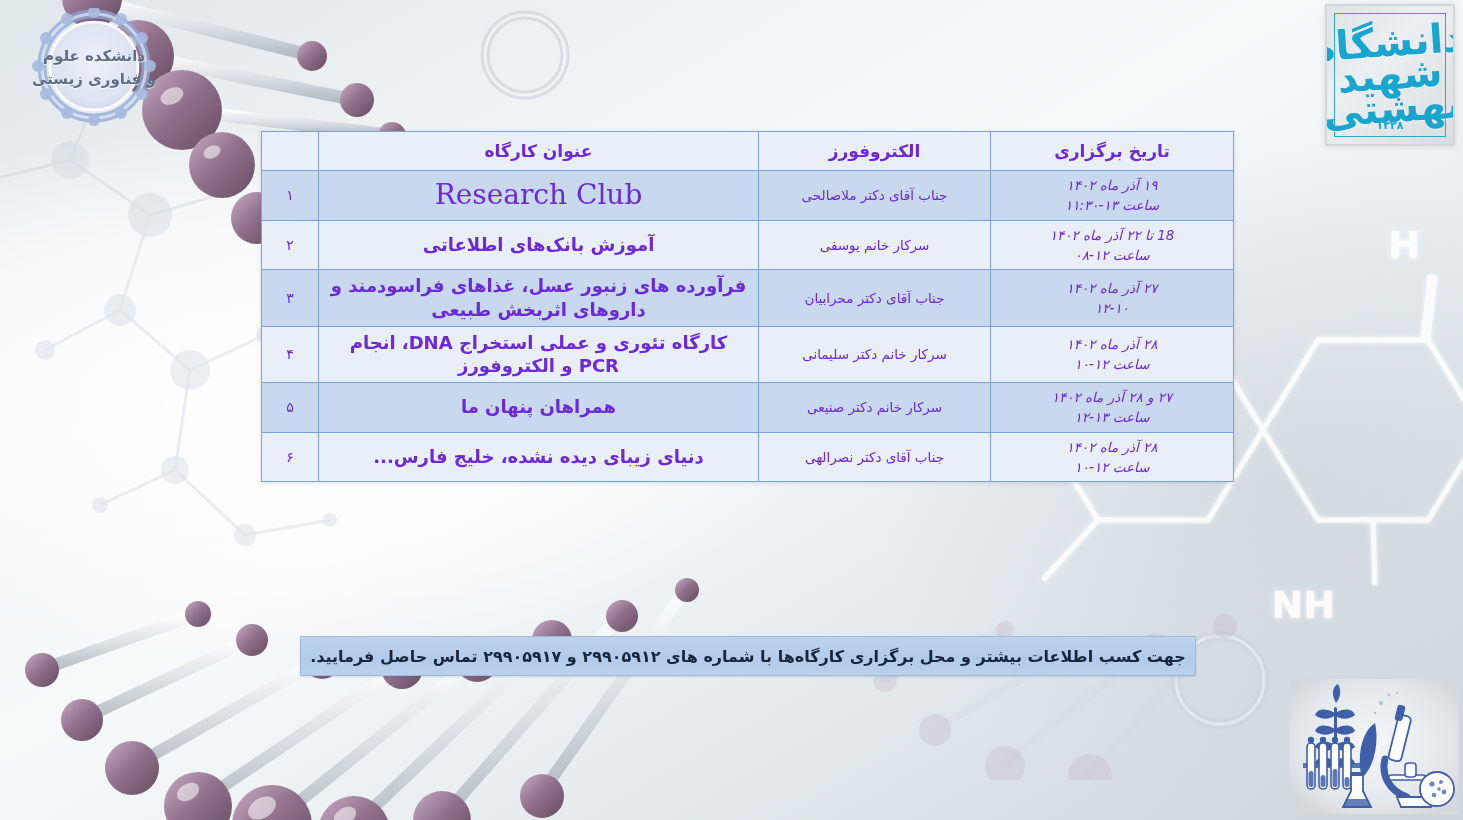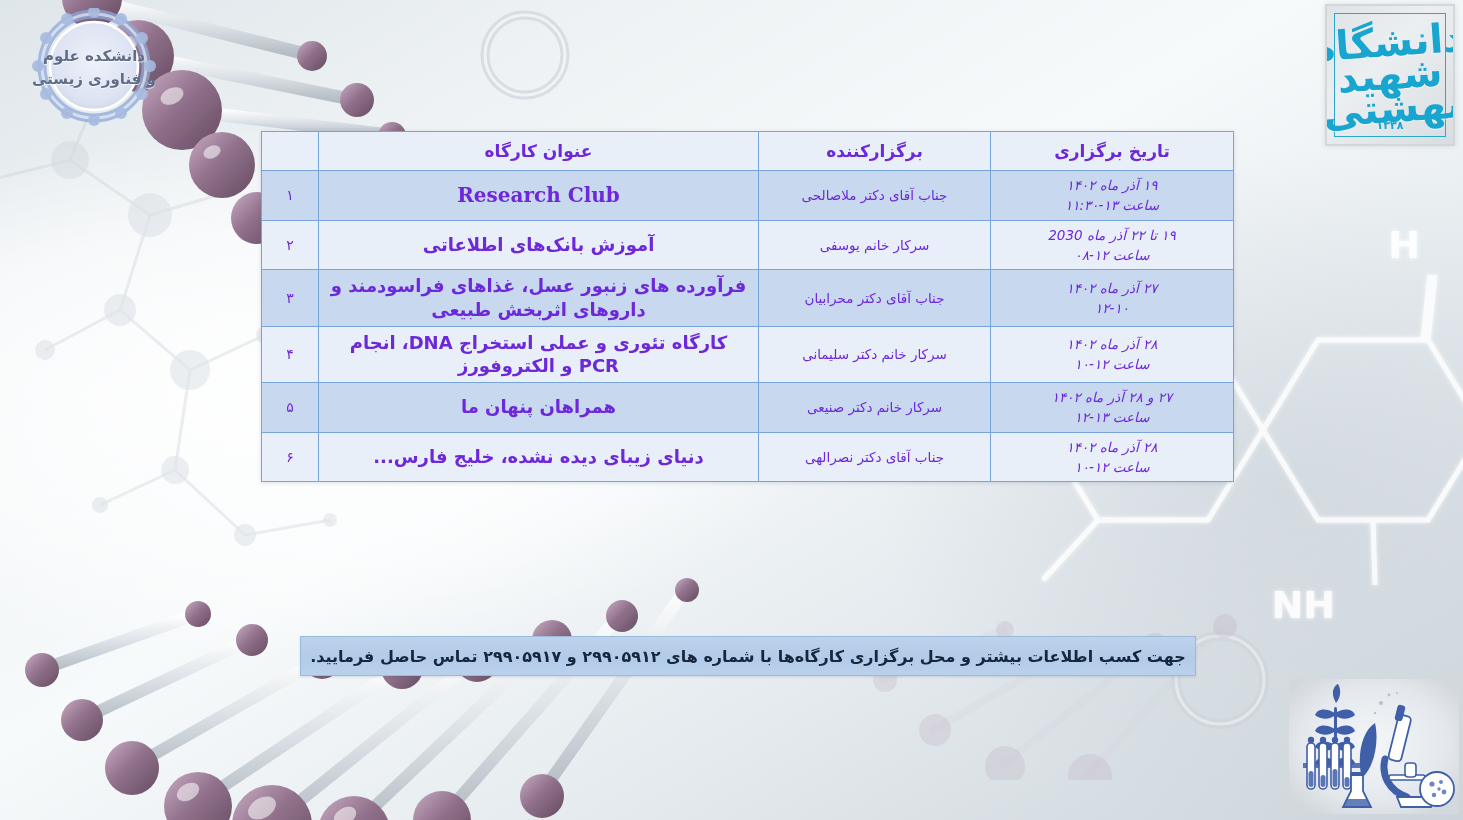--- a/index.html
+++ b/index.html
@@ -142,21 +142,21 @@
     height: 39px;
     font-size: 17px;
     font-weight: 700;
   }
 
   #workshop-table tbody tr.row-odd td  { background: #c8d8ee; }
   #workshop-table tbody tr.row-even td { background: #e9eff8; }
 
   .cell-num   { font-size: 14px; font-weight: 400; }
   .cell-title { font-size: 18px; font-weight: 700; line-height: 1.32; }
-  .cell-title.latin { font-size: 20px; font-family: "DejaVu Serif", "Liberation Serif", serif; font-weight: 700; }
+  .cell-title.latin { font-size: 28px; font-family: "DejaVu Serif", "Liberation Serif", serif; font-weight: 400; }
   .cell-org   { font-size: 13.5px; font-weight: 400; }
   .cell-date  { font-size: 13.5px; font-weight: 400; line-height: 1.5; font-style: italic; }
   .cell-date span { display: block; }
 
   
   #footer-banner {
     position: absolute;
     top: 636px; left: 300px;
     width: 896px; height: 40px;
     background: linear-gradient(180deg, #bdd3ec 0%, #b2cbe8 55%, #bad1ec 100%);
@@ -387,38 +387,38 @@
   <table id="workshop-table">
     <colgroup>
       <col class="col-date">
         <col class="col-org">
         <col class="col-title">
         <col class="col-num">
     </colgroup>
     <thead>
       <tr>
         <td>تاریخ برگزاری</td>
-        <td>برگزارکننده</td>
+        <td>الکتروفورز</td>
         <td>عنوان کارگاه</td>
         <td></td>
       </tr>
     </thead>
     <tbody id="table-body">
         <tr class="row-odd">
           <td class="cell-date">
             <span>۱۹ آذر ماه ۱۴۰۲</span>
             <span>ساعت ۱۳-۱۱:۳۰</span>
           </td>
           <td class="cell-org">جناب آقای دکتر ملاصالحی</td>
           <td class="cell-title latin" dir="ltr">Research Club</td>
           <td class="cell-num">۱</td>
         </tr>
         <tr class="row-even">
           <td class="cell-date">
-            <span>۱۹ تا ۲۲ آذر ماه 2030</span>
+            <span>18 تا ۲۲ آذر ماه ۱۴۰۲</span>
             <span>ساعت ۱۲-۰۸</span>
           </td>
           <td class="cell-org">سرکار خانم یوسفی</td>
           <td class="cell-title">آموزش بانک‌های اطلاعاتی</td>
           <td class="cell-num">۲</td>
         </tr>
         <tr class="row-odd">
           <td class="cell-date">
             <span>۲۷ آذر ماه ۱۴۰۲</span>
             <span>۱۲-۱۰</span>

